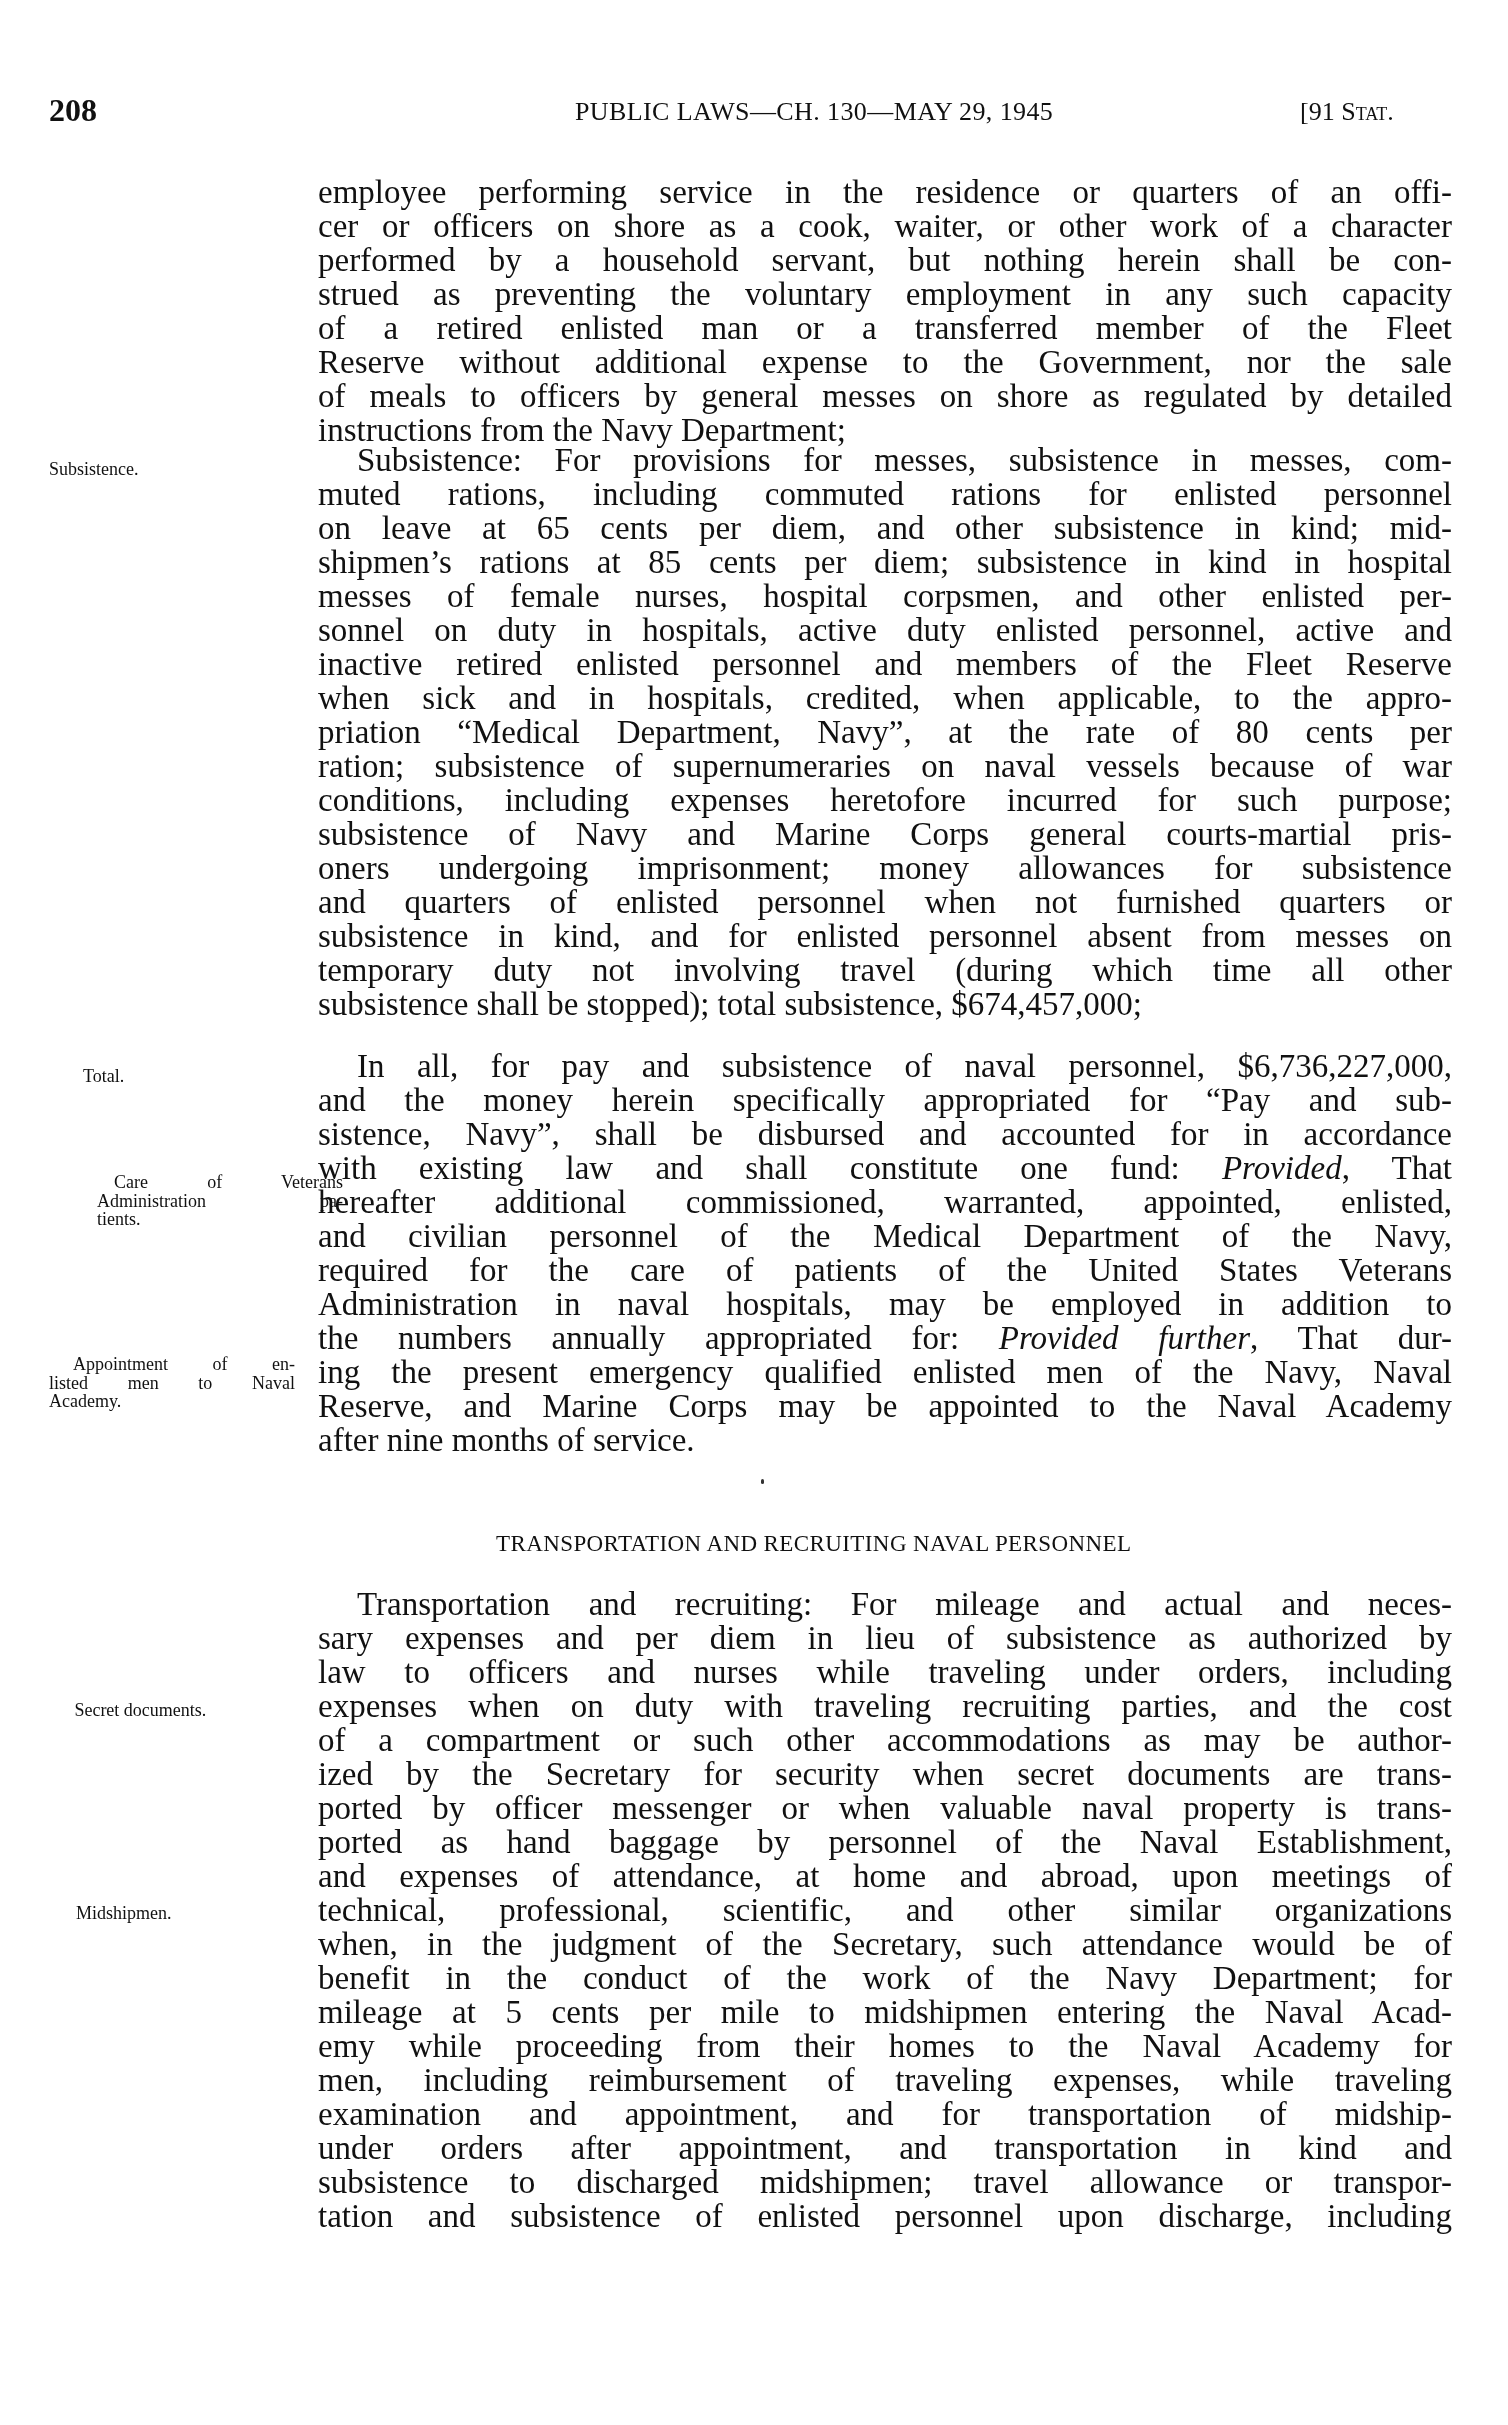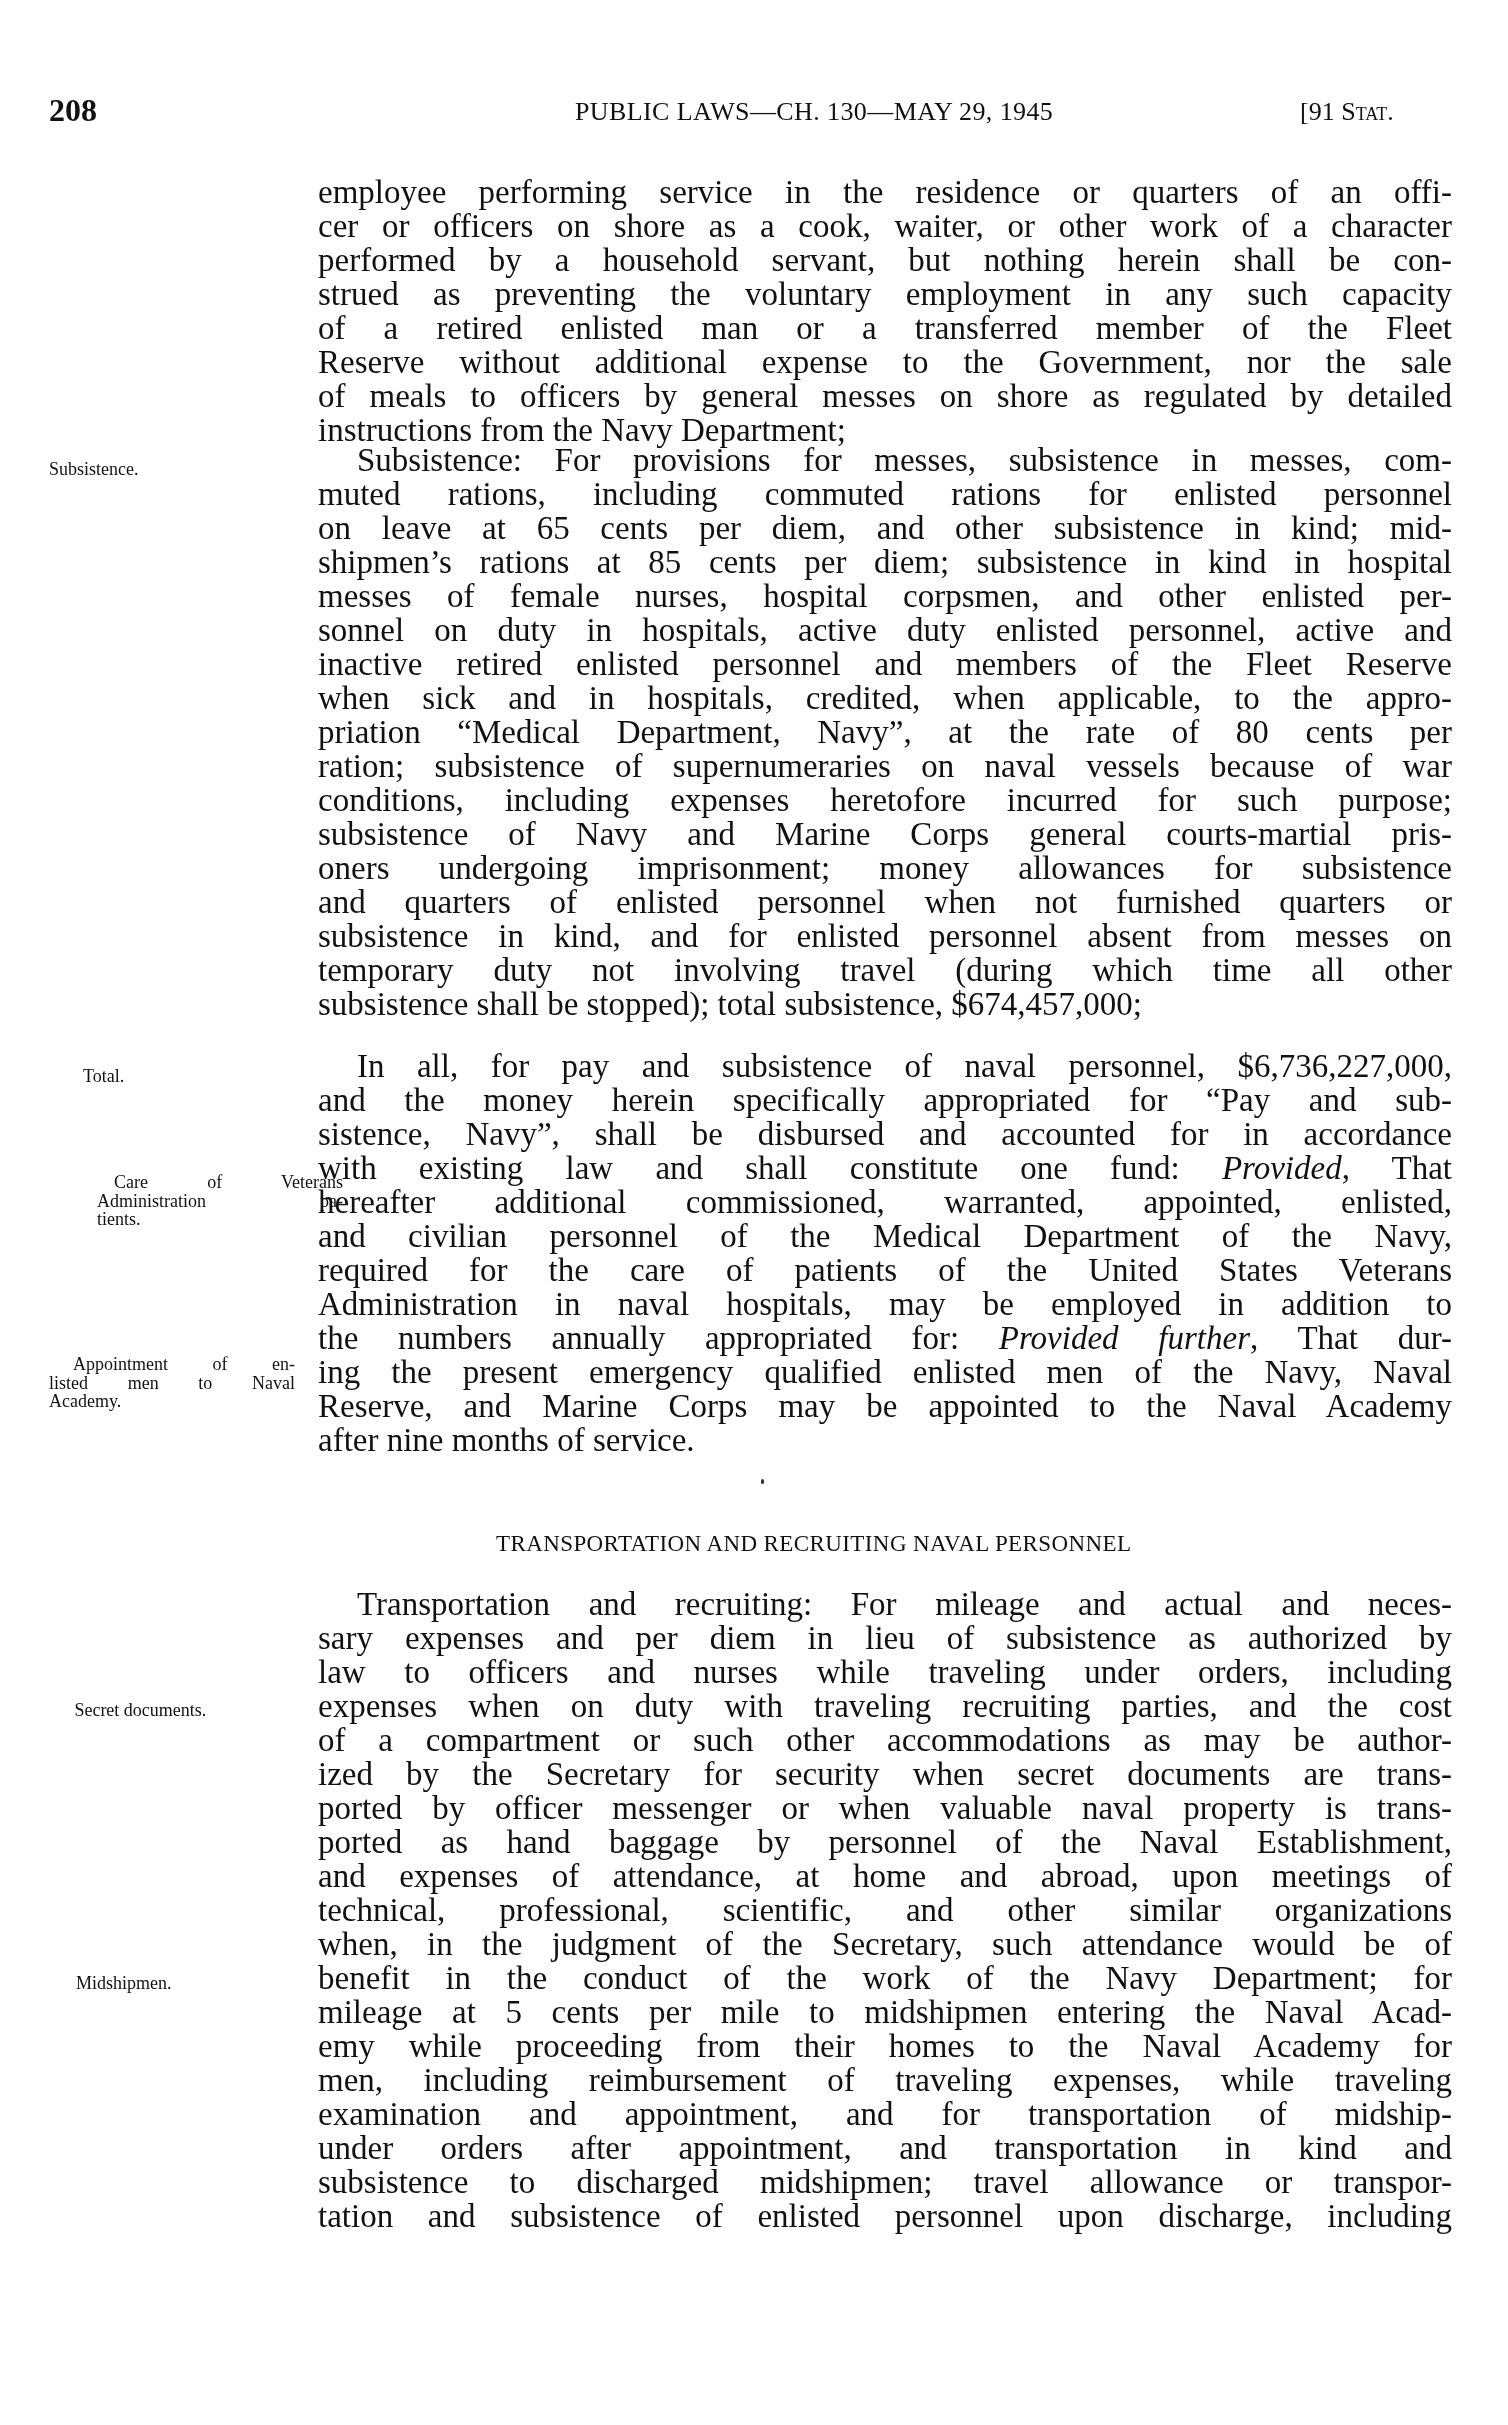--- a/index.html
+++ b/index.html
@@ -91,21 +91,21 @@
   <span class="line">Reserve, and Marine Corps may be appointed to the Naval Academy</span>
   <span class="line last">after nine months of service.</span>
 </div>
 <div class="dot" style="left:761px; top:1479px;"></div>
 
 <div class="heading">TRANSPORTATION AND RECRUITING NAVAL PERSONNEL</div>
 
 <div class="margin" style="top:1701px;">
   <span class="ml last" style="padding-left:25.4px;">Secret documents.</span>
 </div>
-<div class="margin" style="top:1974px;">
+<div class="margin" style="top:1904px;">
   <span class="ml last" style="padding-left:27px;">Midshipmen.</span>
 </div>
 <div class="body-col" id="block4" style="top:1587px;">
     <span class="line indent">Transportation and recruiting: For mileage and actual and neces-</span>
     <span class="line">sary expenses and per diem in lieu of subsistence as authorized by</span>
     <span class="line">law to officers and nurses while traveling under orders, including</span>
     <span class="line">expenses when on duty with traveling recruiting parties, and the cost</span>
     <span class="line">of a compartment or such other accommodations as may be author-</span>
     <span class="line">ized by the Secretary for security when secret documents are trans-</span>
     <span class="line">ported by officer messenger or when valuable naval property is trans-</span>

